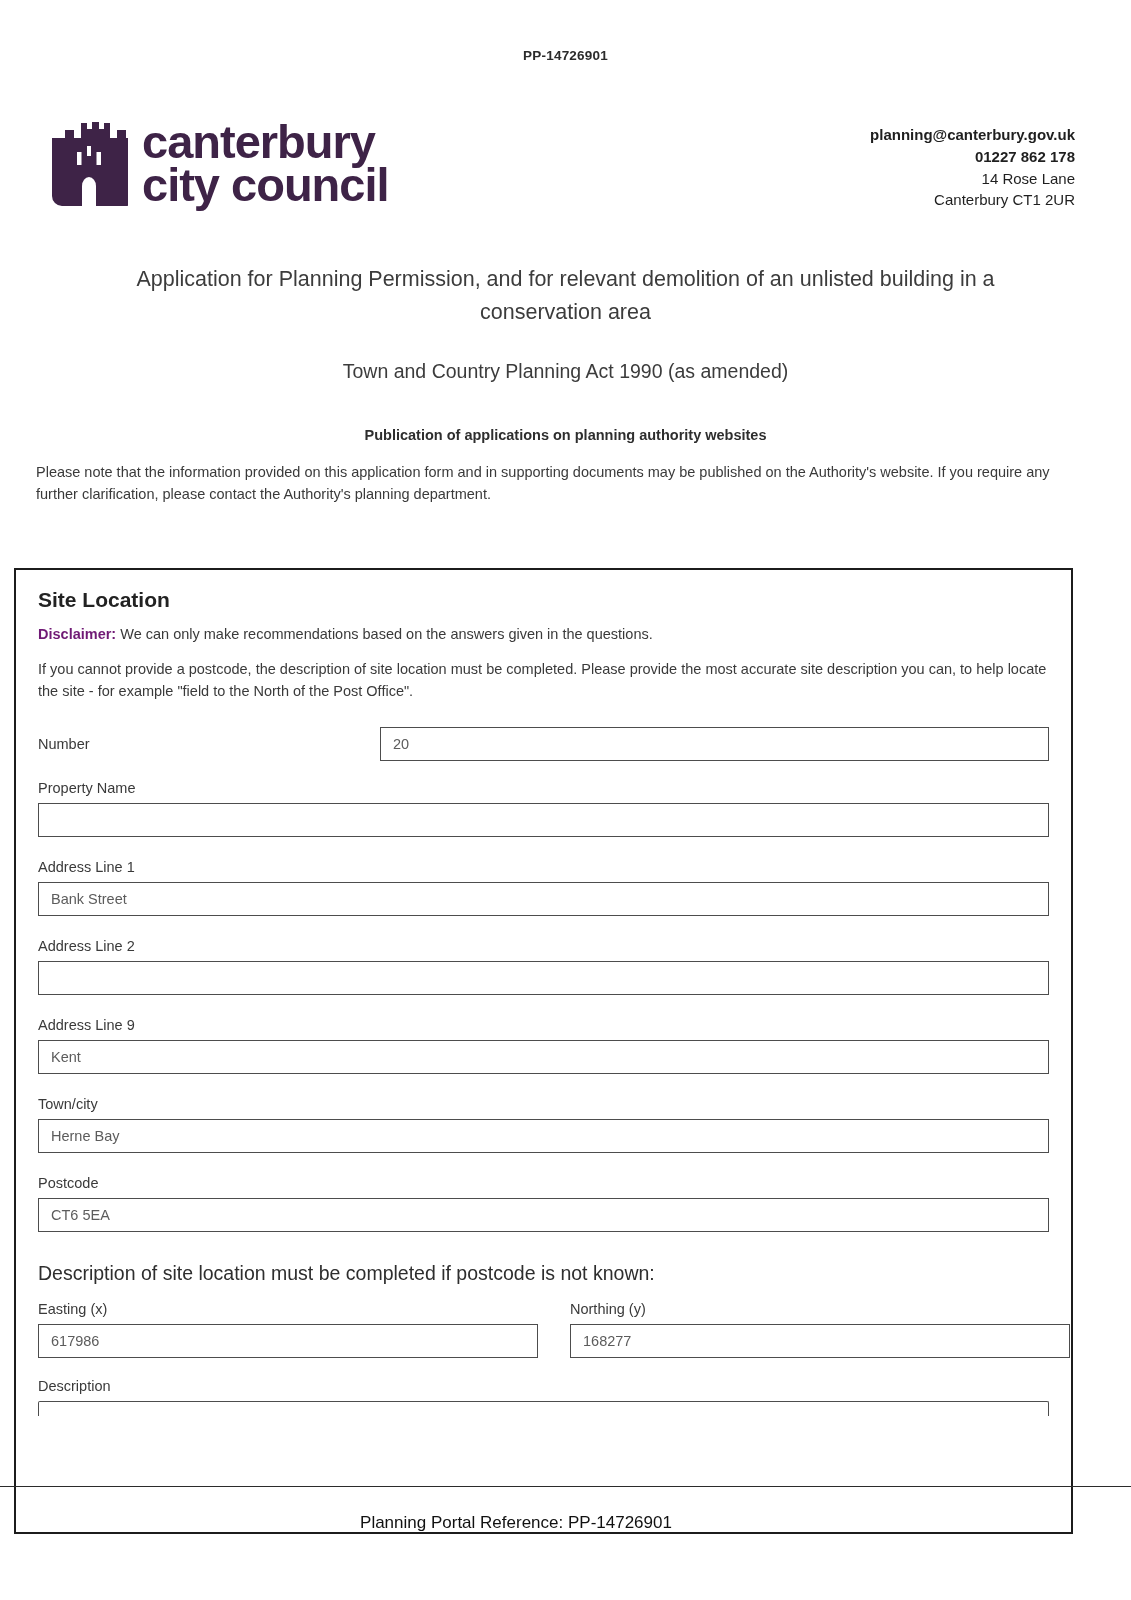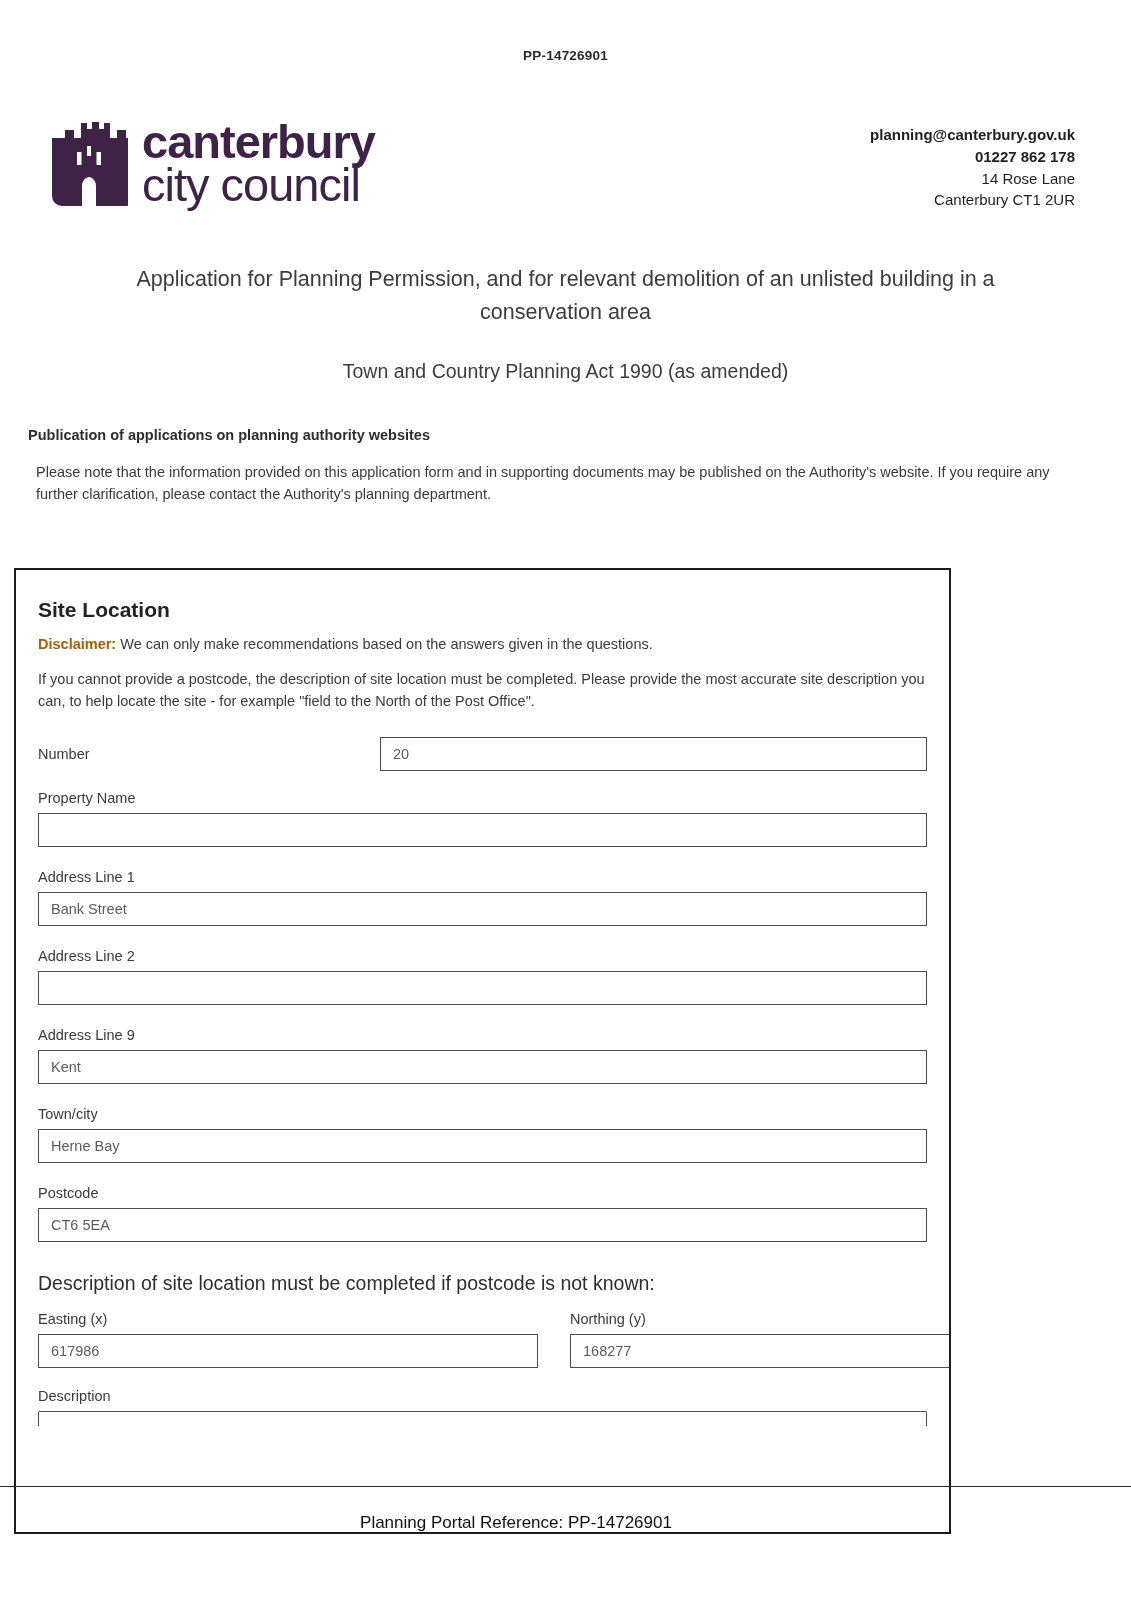--- a/index.html
+++ b/index.html
@@ -36,21 +36,21 @@
     align-items: flex-end;
     gap: 14px;
     color: #3e2347;
   }
   .logo-icon svg { display: block; }
   .logo-text {
     line-height: 0.92;
     letter-spacing: -1px;
   }
   .logo-text .l1 { font-size: 47px; font-weight: bold; }
-  .logo-text .l2 { font-size: 47px; font-weight: normal; }
+  .logo-text .l2 { font-size: 47px; font-weight: bold; }
   .contact {
     text-align: right;
     font-size: 15px;
     line-height: 1.45;
     color: #1f1f1f;
     padding-top: 6px;
   }
   .contact .bold { font-weight: bold; }
   .title-main {
     margin: 52px 80px 0;
@@ -65,49 +65,50 @@
     text-align: center;
     font-size: 19.5px;
     color: #3c3c3c;
     font-weight: normal;
   }
   .pub-heading {
     margin: 44px 28px 0;
     font-size: 14.5px;
     font-weight: bold;
     color: #2e2e2e;
+    text-align: center;
   }
   .pub-body {
     margin: 18px 36px 0;
     font-size: 14.5px;
     line-height: 1.55;
     color: #3a3a3a;
     max-width: 1045px;
   }
   .site-box {
     margin: 62px 14px 0 14px;
-    width: 937px;
+    width: 1059px;
     height: 966px;
     border: 2px solid #1c1c1c;
-    padding: 28px 22px 0 22px;
+    padding: 18px 22px 0 22px;
     overflow: hidden;
     background: #fff;
   }
   .section-heading {
     font-size: 21px;
     font-weight: bold;
     color: #222;
     margin-bottom: 14px;
   }
   .disclaimer {
     font-size: 14.5px;
     color: #3a3a3a;
     margin-bottom: 16px;
   }
-  .disclaimer b { color: #a16207; }
+  .disclaimer b { color: #701a75; }
   .intro {
     font-size: 14.5px;
     line-height: 1.55;
     color: #3a3a3a;
     margin-bottom: 24px;
     max-width: 1030px;
   }
   .inline-row {
     display: flex;
     align-items: center;

